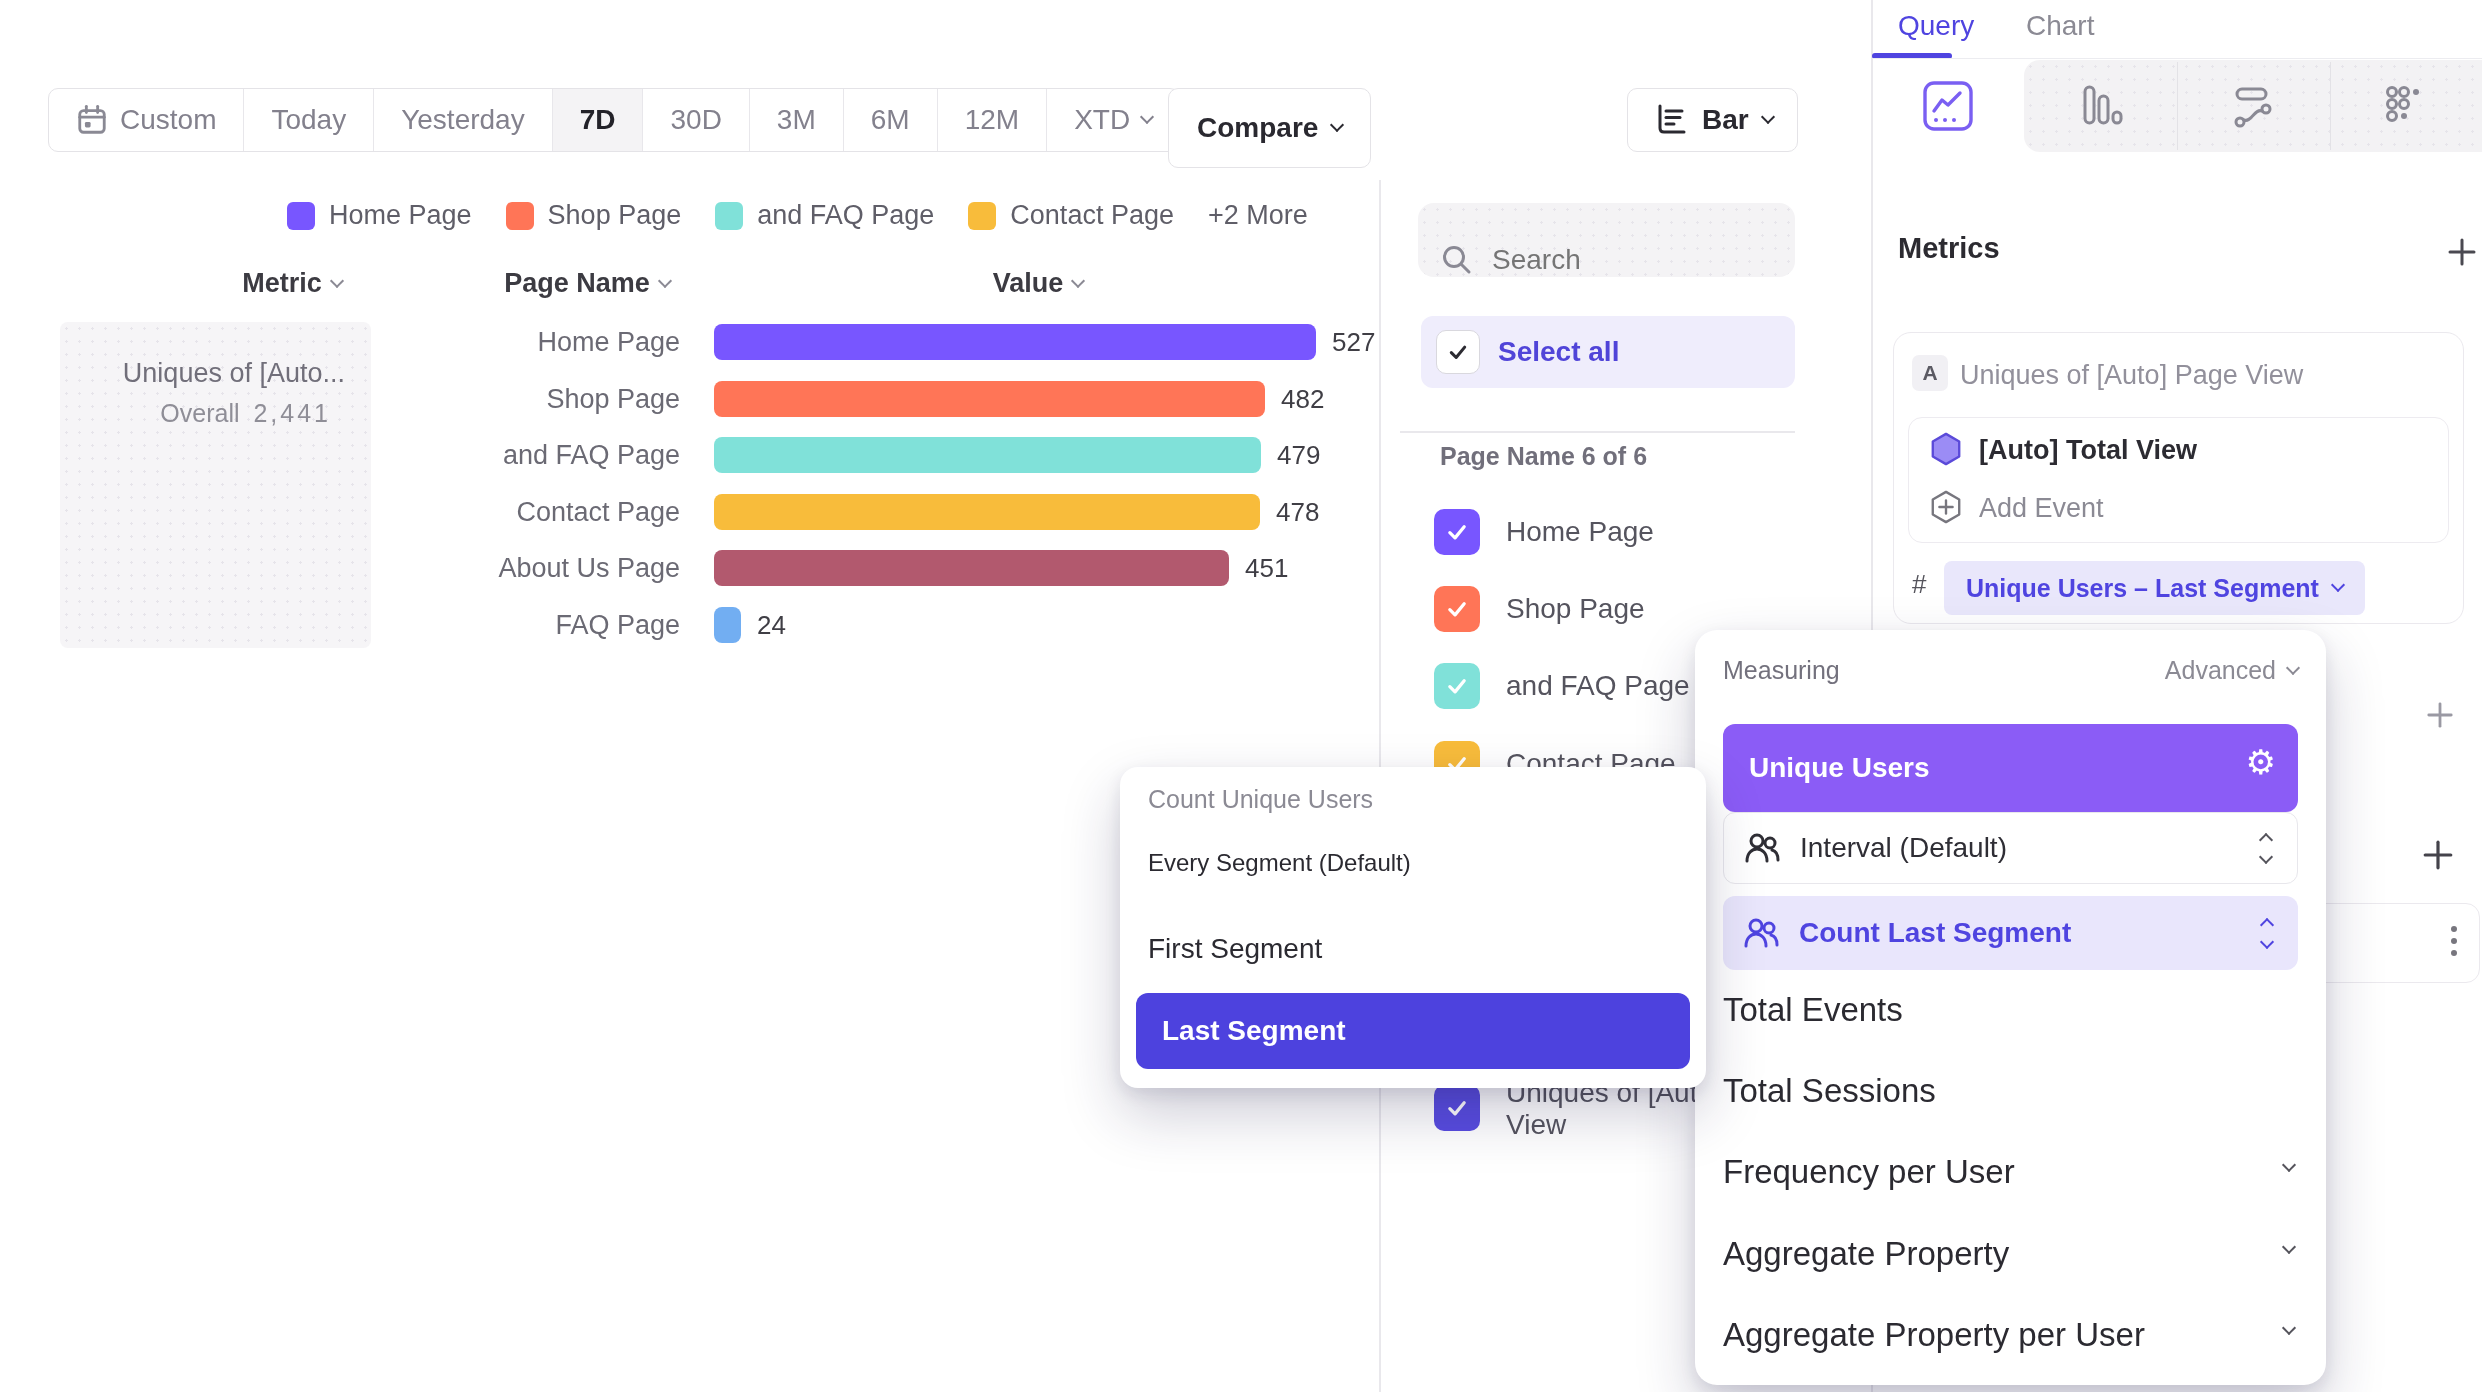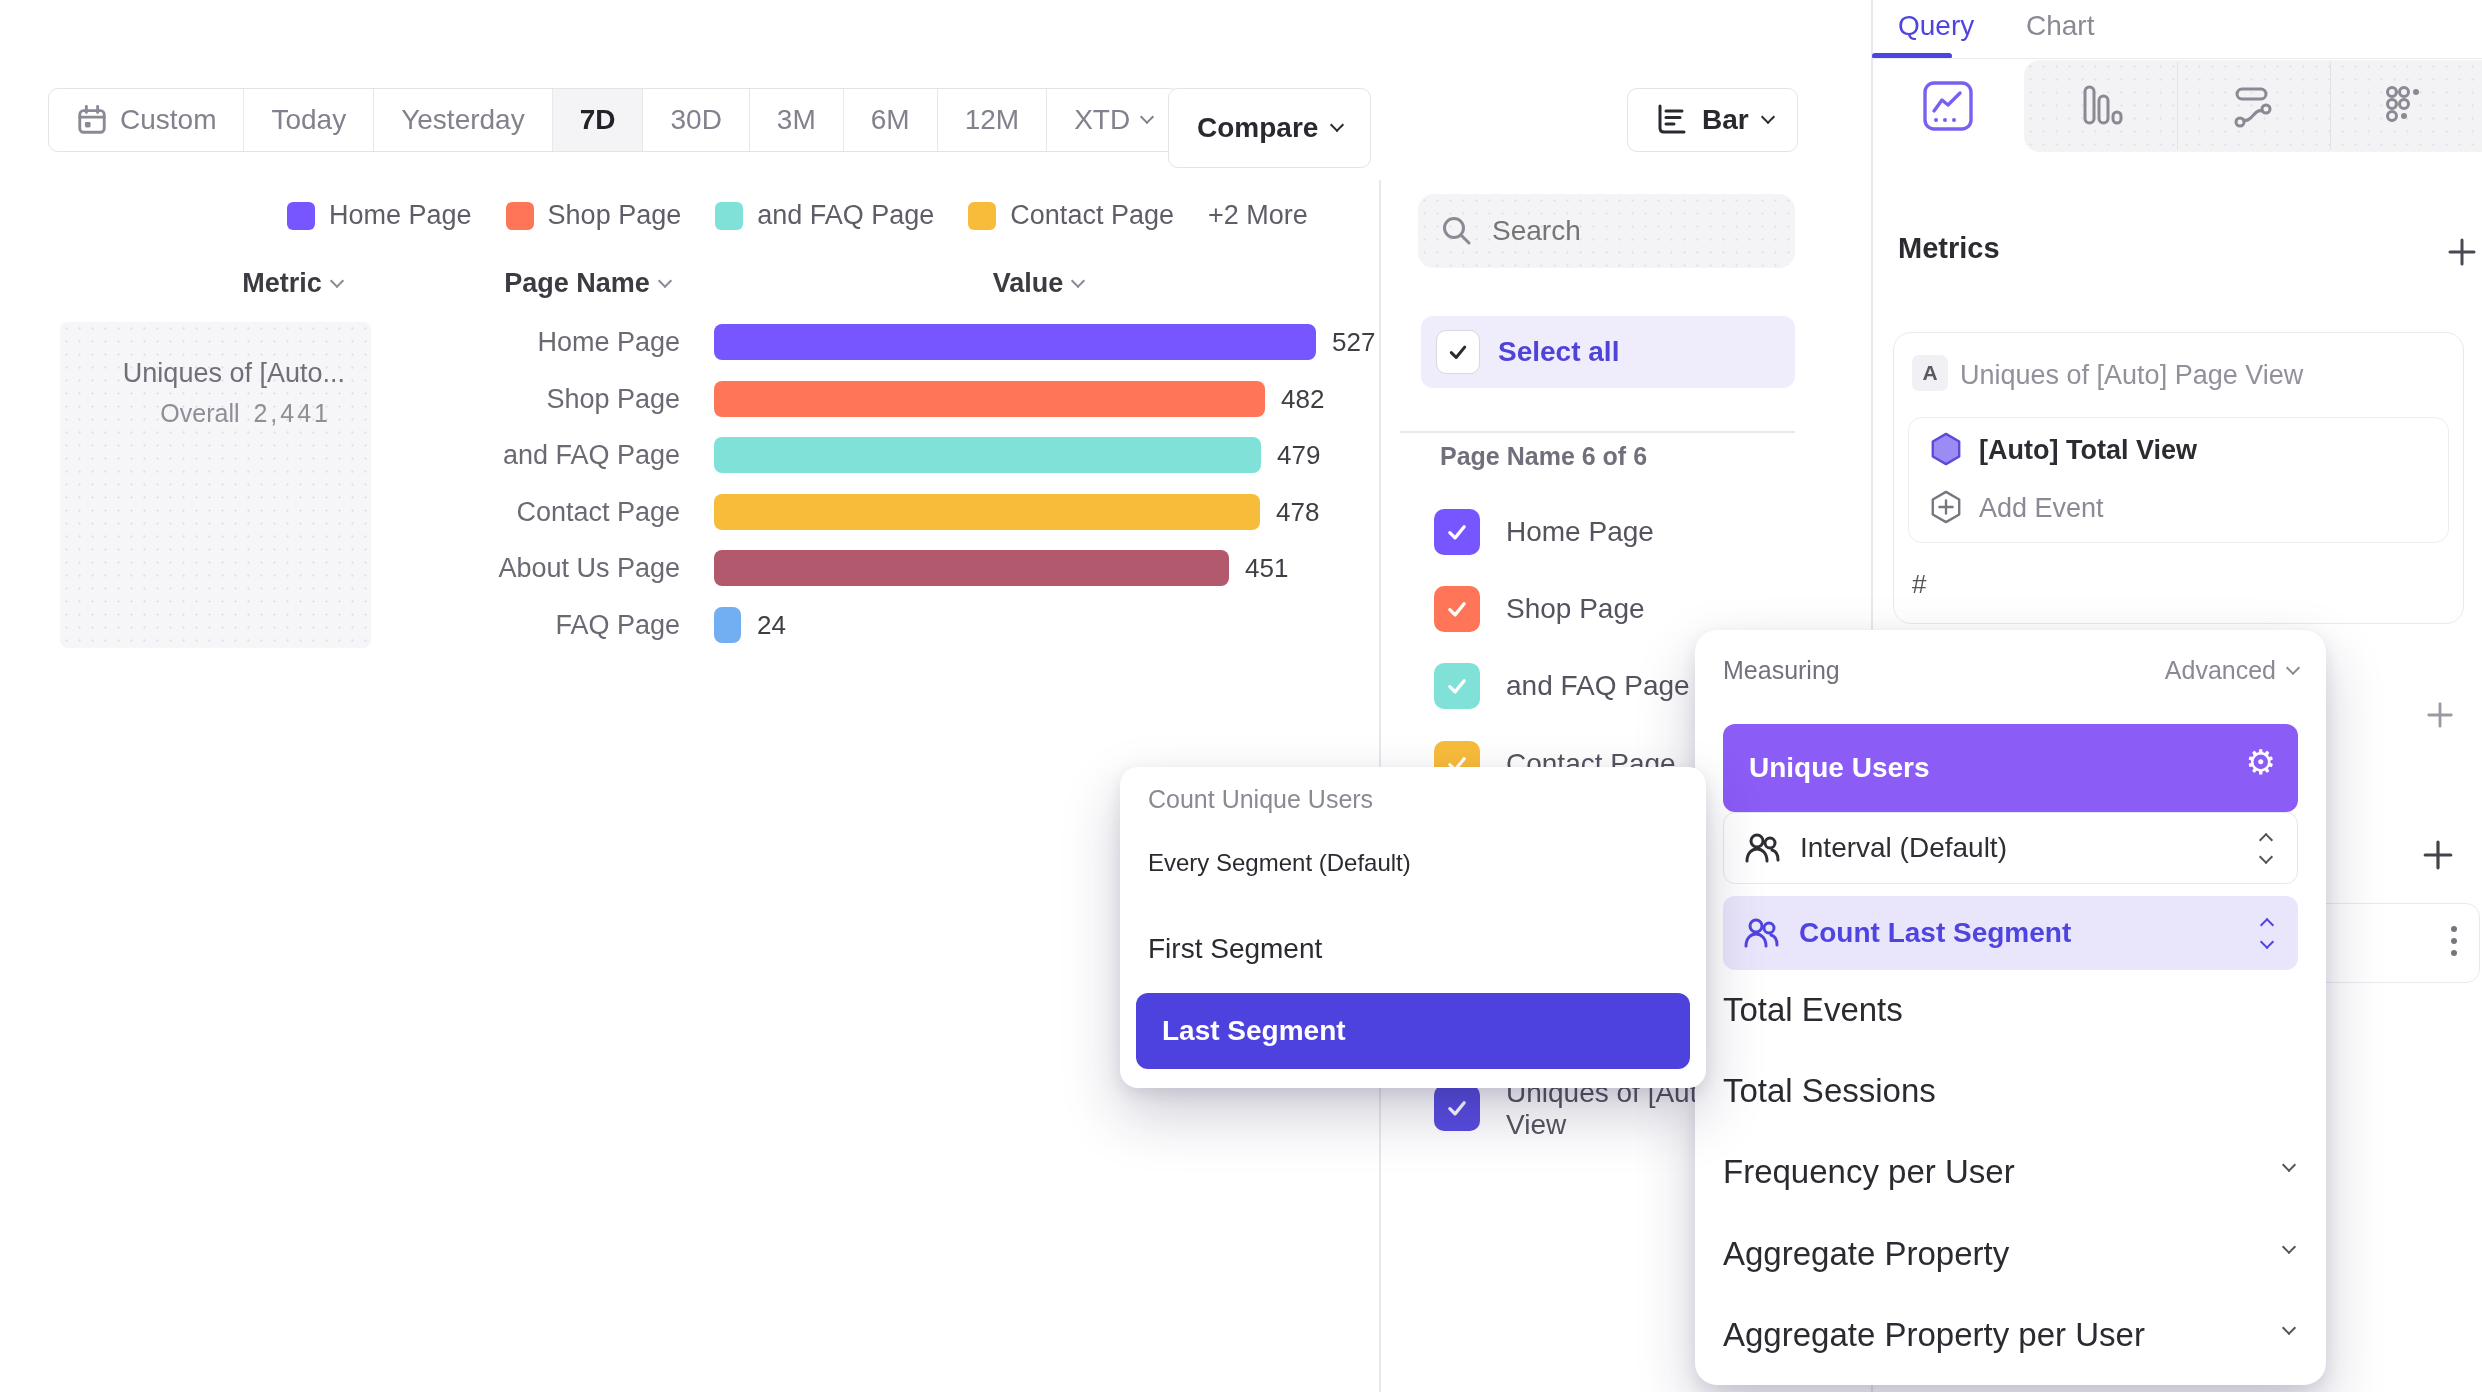--- a/index.html
+++ b/index.html
@@ -184,21 +184,21 @@
   <span class="bar-value" style="left: 1245px;">451</span>
 </div>
 <div class="bar-row" style="top:607px">
   <span class="bar-label">FAQ Page</span>
   <span class="bar" style="width: 27px; background: rgb(114, 174, 242);"></span>
   <span class="bar-value" style="left: 757px;">24</span>
 </div>
 
 <div class="abs" style="left:1379px;top:180px;width:1.5px;height:1212px;background:#e9e8ec"></div>
 
-<div class="abs dots-bg" style="left:1418px;top:194px;width:377px;height:74px;background-color:#f4f3f5;border-radius:16px;display:flex;align-items:center">
+<div class="abs dots-bg" style="left:1418px;top:203px;width:377px;height:74px;background-color:#f4f3f5;border-radius:16px;display:flex;align-items:flex-end">
   <span style="margin-left:22px;display:flex">
     <svg width="34" height="34" viewBox="0 0 34 34" fill="none" stroke="#8a8994" stroke-width="3" stroke-linecap="round">
         <circle cx="14" cy="14" r="9.5"></circle>
         <line x1="21.5" y1="21.5" x2="29" y2="29"></line>
       </svg>
   </span>
   <input style="border: none; outline: none; background: transparent; font-size: 28px; color: rgb(85, 84, 94); margin-left: 16px; width: 270px; font-family: inherit;" placeholder="Search">
 </div>
 
 <div class="abs" style="left:1421px;top:316px;width:374px;height:72px;background:#efedfc;border-radius:12px;display:flex;align-items:center">
@@ -329,20 +329,24 @@
       <svg width="34" height="34" viewBox="0 0 34 36" fill="none" stroke="#77767e" stroke-width="2.5" stroke-linejoin="round" stroke-linecap="round">
           <polygon points="17,2 31,10 31,26 17,34 3,26 3,10"></polygon>
           <line x1="17" y1="11" x2="17" y2="25"></line>
           <line x1="10" y1="18" x2="24" y2="18"></line>
         </svg>
     </div>
     <div class="abs" style="left:70px;top:75px;font-size:27px;color:#8b8a94">Add Event</div>
   </div>
 
   <div class="abs" style="left:18px;top:236px;font-size:26px;color:#55545c">#</div>
+  <div class="abs pill" style="left:50px;top:228px">
+    <span>Unique Users – Last Segment</span>
+    <i class="chev sm"></i>
+  </div>
 </div>
 
 <div class="abs" style="left:2426px;top:701px">
   <svg width="28" height="28" viewBox="0 0 30 30" stroke="#9a99a3" stroke-width="3" stroke-linecap="round">
       <line x1="15" y1="3" x2="15" y2="27"></line>
       <line x1="3" y1="15" x2="27" y2="15"></line>
     </svg>
 </div>
 <div class="abs" style="left:2422px;top:839px">
   <svg width="32" height="32" viewBox="0 0 30 30" stroke="#44434b" stroke-width="3" stroke-linecap="round">

